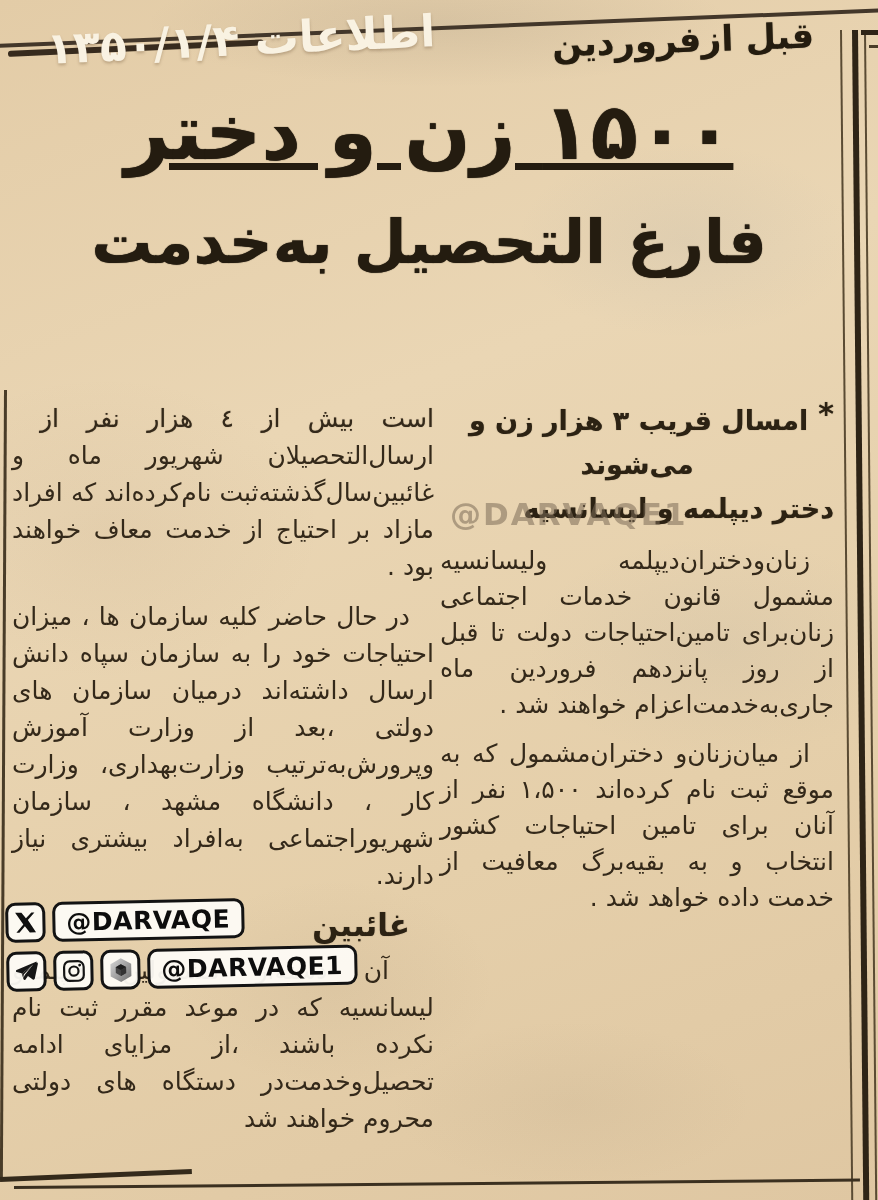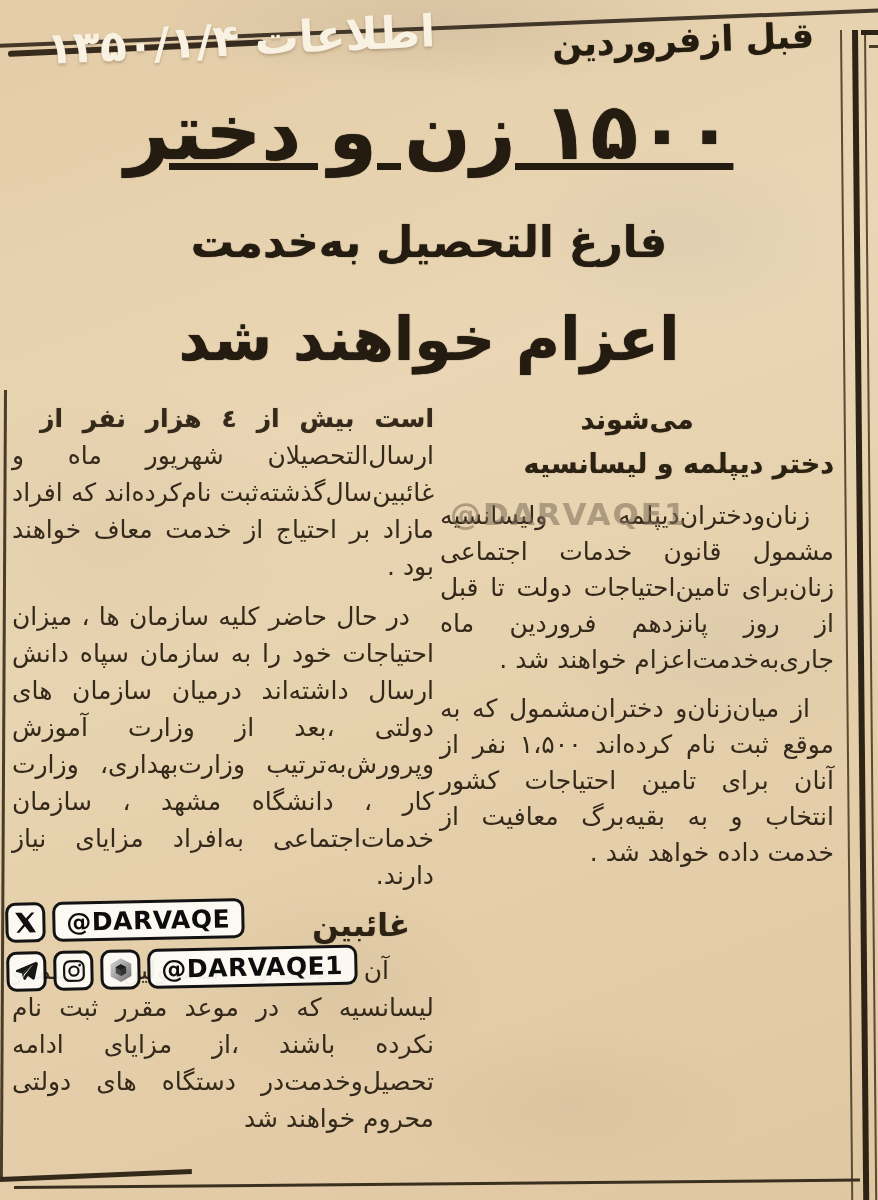--- a/index.html
+++ b/index.html
@@ -46,35 +46,35 @@
     transform:rotate(-2deg); white-space:nowrap;
     text-shadow:0 0 1px rgba(36,28,15,.6);
   }
 
   
   .headline{
     position:absolute; top:72px; left:20px; right:40px; margin:0;
     direction:rtl; text-align:center; color:#241c10; font-weight:bold;
   }
   .hl1{display:block; font-size:78px; line-height:120px; letter-spacing:2px; text-shadow:0 0 1px #241c10;text-decoration:underline;}
-  .hl2{display:block; font-size:43px; line-height:100px; text-shadow:0 0 1px #241c10;}
+  .hl2{display:block; font-size:61px; line-height:100px; text-shadow:0 0 1px #241c10;}
   .hl3{display:block; font-size:60px; line-height:94px; text-shadow:0 0 1px #241c10;}
 
   
   .col{position:absolute; direction:rtl; text-align:justify; color:#34291a;}
   .right-col{top:398px; left:440px; width:394px; font-size:25px; line-height:36px;}
   .left-col{top:400px; left:12px; width:422px; font-size:25px; line-height:37px;}
   .col p{margin:0 0 13px 0;}
   .indent{text-indent:24px;}
   .indent-lg{text-indent:45px;}
   .lead{font-weight:bold; font-size:27px; line-height:44px; margin-bottom:12px; color:#2c2213; text-shadow:0 0 1px rgba(44,34,19,.5);}
   .lead-line{display:block;}
   .lead-center{text-align:center;}
   .lead-star{display:inline-block; margin-left:10px; font-size:30px; transform:translateY(-6px);}
-  .lead-cont{font-weight:bold; text-shadow:0 0 1px rgba(44,34,19,.45);margin-left:28px;}
+  .lead-cont{font-weight:normal; text-shadow:0 0 1px rgba(44,34,19,.45);margin-left:28px;}
   .subhead{
     margin:6px 24px 8px 0; font-size:31px; font-weight:bold; color:#2c2213;
     text-align:right; text-shadow:0 0 1px rgba(44,34,19,.5);
   }
 
   
   .center-watermark{
     position:absolute; left:450px; top:496px; direction:ltr;
     font-size:31px; font-weight:bold; letter-spacing:2px;
     color:rgba(124,107,88,0.55);
@@ -111,36 +111,36 @@
   <div class="rule left-border"></div>
   <div class="rule bottom-rule-long"></div>
   <div class="rule bottom-rule-short"></div>
 
   <div class="date-watermark">اطلاعات ۱۳۵۰/۱/۴</div>
   <div class="kicker">قبل ازفروردین</div>
 
   <h1 class="headline">
     <span class="hl1">۱۵۰۰ زن و دختر</span>
     <span class="hl2">فارغ التحصیل به‌خدمت</span>
-    <span class="hl3">اعزام خواهند شد</span>
   </h1>
 
   <section class="col right-col">
     <div class="lead">
+      <span class="lead-line"><span class="lead-star">*</span><span>امسال قریب ۳ هزار زن و</span></span>
       <span class="lead-line lead-center">می‌شوند</span>
       <span class="lead-line">دختر دیپلمه و لیسانسیه</span>
     </div>
     <p class="indent">زنان‌ودختران‌دیپلمه ولیسانسیه مشمول قانون خدمات اجتماعی زنان‌برای تامین‌احتیاجات دولت تا قبل از روز پانزدهم فروردین ماه جاری‌به‌خدمت‌اعزام خواهند شد .</p>
     <p class="indent">از میان‌زنان‌و دختران‌مشمول که به موقع ثبت نام کرده‌اند ۱،۵۰۰ نفر از آنان برای تامین احتیاجات کشور انتخاب و به بقیه‌برگ معافیت از خدمت داده خواهد شد .</p>
   </section>
 
   <section class="col left-col">
     <p><span class="lead-cont">است بیش از ٤ هزار نفر از</span>
       <span>ارسال‌التحصیلان شهریور ماه و غائبین‌سال‌گذشته‌ثبت نام‌کرده‌اند که افراد مازاد بر احتیاج از خدمت معاف خواهند بود .</span></p>
-    <p class="indent">در حال حاضر کلیه سازمان ها ، میزان احتیاجات خود را به سازمان سپاه دانش ارسال داشته‌اند درمیان سازمان های دولتی ،بعد از وزارت آموزش وپرورش‌به‌ترتیب وزارت‌بهداری، وزارت کار ، دانشگاه مشهد ، سازمان خدمات‌اجتماعی به‌افراد مزایای نیاز دارند.</p>
+    <p class="indent">در حال حاضر کلیه سازمان ها ، میزان احتیاجات خود را به سازمان سپاه دانش ارسال داشته‌اند درمیان سازمان های دولتی ،بعد از وزارت آموزش وپرورش‌به‌ترتیب وزارت‌بهداری، وزارت کار ، دانشگاه مشهد ، سازمان شهریور‌اجتماعی به‌افراد بیشتری نیاز دارند.</p>
     <h3 class="subhead">غائبین</h3>
     <p class="indent-lg">آن دسته‌از مشمولین دیپلمه‌و لیسانسیه که در موعد مقرر ثبت نام نکرده باشند ،از مزایای ادامه تحصیل‌وخدمت‌در دستگاه های دولتی محروم خواهند شد</p>
   </section>
 
   <div class="center-watermark">@DARVAQE1</div>
 
   <div class="badges">
     <div class="badge-row">
       <span class="icon-box">
         <svg width="24" height="24" viewBox="0 0 24 24">

